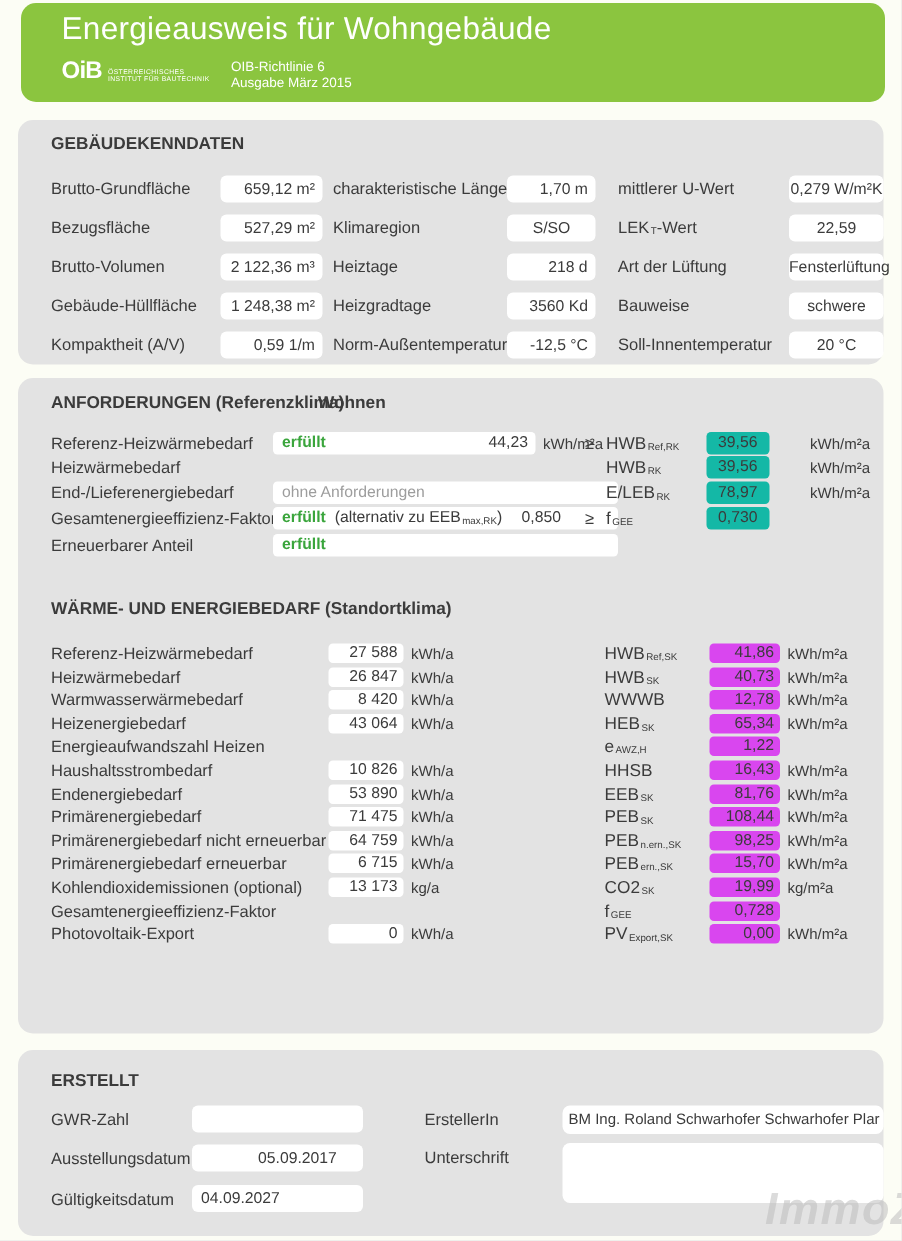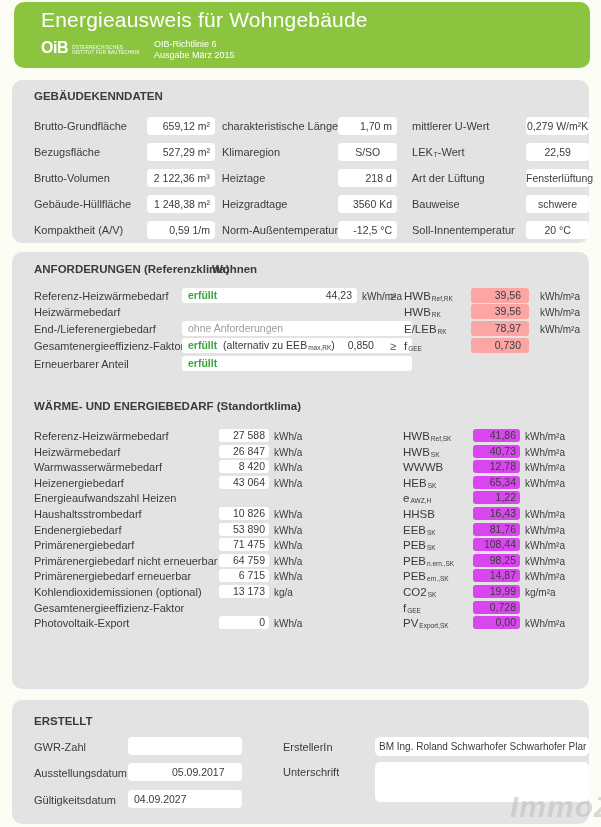--- a/index.html
+++ b/index.html
@@ -53,22 +53,22 @@
          background:#fff;border-radius:3px;font-size:10.5px;white-space:nowrap;}
   .a-box-narrow{width:175px;}
   .a-box-wide{width:230px;}
   .status{color:#3aa53c;font-weight:bold;padding-left:6px;}
   .note{color:#9d9d9d;padding-left:6px;}
   .aval-right{position:absolute;right:5px;top:0;}
   .aval-inline{margin-left:10px;}
   .a-unit{position:absolute;left:350px;top:3px;font-size:10px;}
   .geq{position:absolute;left:378px;top:2px;font-size:11px;}
   .a-name{position:absolute;left:392px;top:2px;font-size:11.5px;white-space:nowrap;}
-  .a-box2{position:absolute;left:459px;top:0;width:58px;height:15px;line-height:15px;
-          background:#fca5a5;border-radius:3px;font-size:10.5px;text-align:right;
+  .a-box2{position:absolute;left:459px;top:0;width:42px;height:15px;line-height:15px;
+          background:#14b8a6;border-radius:3px;font-size:10.5px;text-align:right;
           padding-right:8px;box-sizing:border-box;}
   .a-unit2{position:absolute;left:528px;top:3px;font-size:10px;}
   
   .wstack{position:absolute;left:0;right:0;top:176px;}
   .w-row{position:relative;height:15.6px;}
   .w-lbl{position:absolute;left:22px;top:2px;font-size:11px;white-space:nowrap;}
   .w-box{position:absolute;left:207px;top:1px;width:50px;height:13px;line-height:13px;
          background:#fff;border-radius:3px;font-size:10.5px;text-align:right;
          padding-right:4px;box-sizing:border-box;}
   .w-unit{position:absolute;left:262px;top:3px;font-size:10px;}
@@ -330,21 +330,21 @@
         <span class="w-box2">108,44</span>
         <span class="w-unit2">kWh/m²a</span>
       </div>
       <div class="w-row">
         <span class="w-name"><span>PEB</span><span class="sub">n.ern.,SK</span></span>
         <span class="w-box2">98,25</span>
         <span class="w-unit2">kWh/m²a</span>
       </div>
       <div class="w-row">
         <span class="w-name"><span>PEB</span><span class="sub">ern.,SK</span></span>
-        <span class="w-box2">14,87</span>
+        <span class="w-box2">15,70</span>
         <span class="w-unit2">kWh/m²a</span>
       </div>
       <div class="w-row">
         <span class="w-name"><span>CO2</span><span class="sub">SK</span></span>
         <span class="w-box2">19,99</span>
         <span class="w-unit2">kg/m²a</span>
       </div>
       <div class="w-row">
         <span class="w-name"><span>f</span><span class="sub">GEE</span></span>
         <span class="w-box2">0,728</span>

